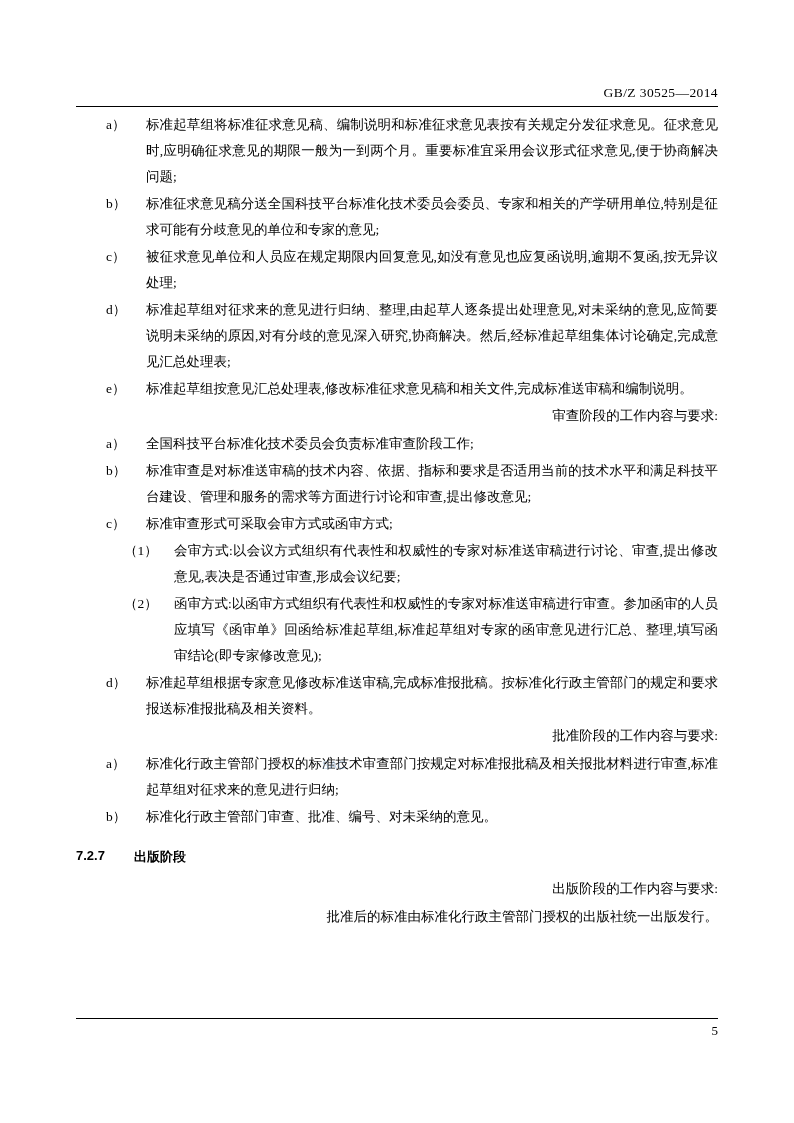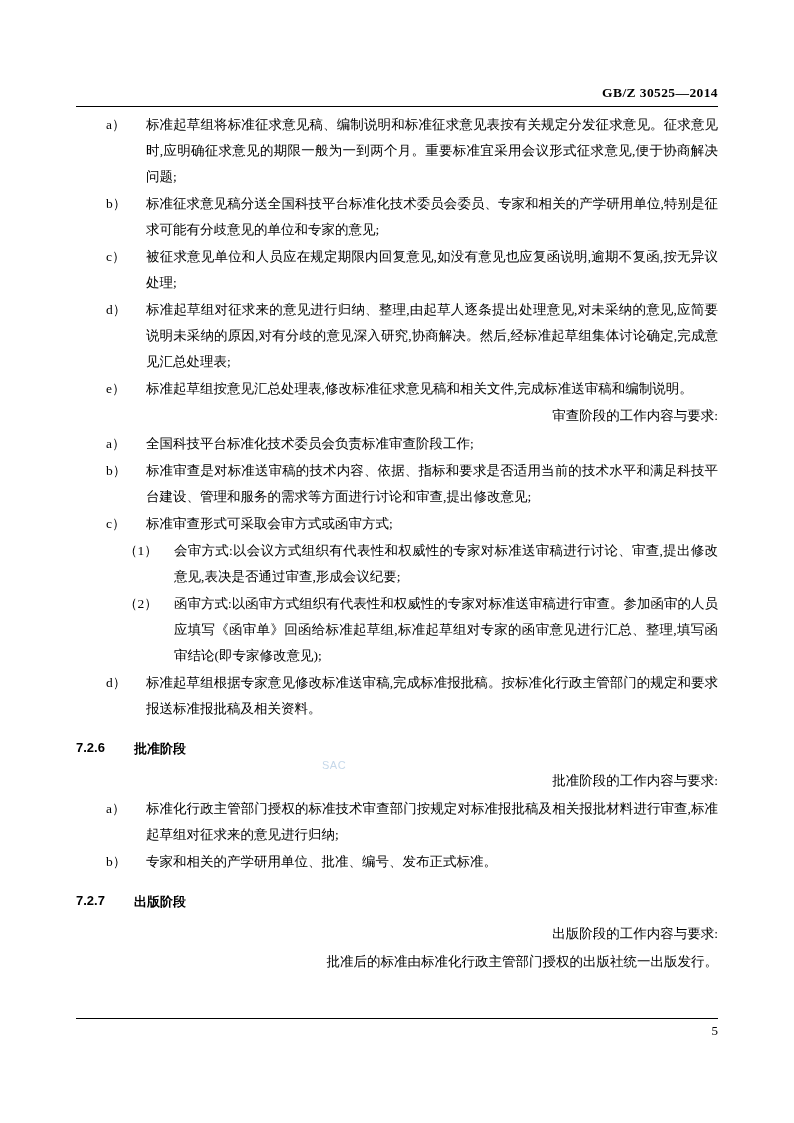--- a/index.html
+++ b/index.html
@@ -22,21 +22,20 @@
     padding: 0;
     overflow: hidden;
   }
   .header {
     position: absolute;
     top: 85px;
     right: 76px;
     font-size: 13.5px;
     letter-spacing: 0.4px;
     font-family: "Liberation Serif", "DejaVu Serif", serif;
-    font-weight: bold;
   }
   .rule-top {
     position: absolute;
     top: 106px;
     left: 76px;
     right: 76px;
     border-bottom: 1px solid #000;
   }
   .content {
     position: absolute;
@@ -186,34 +185,30 @@
       </div>
     </div>
 
     <div class="list">
       <div class="li">
         <div class="marker">d）</div>
         <div class="body">标准起草组根据专家意见修改标准送审稿,完成标准报批稿。按标准化行政主管部门的规定和要求报送标准报批稿及相关资料。</div>
       </div>
     </div>
 
-    <div class="section-head">
-      <span class="num">7.2.6</span>
-      <span>批准阶段</span>
-    </div>
     <div class="para">批准阶段的工作内容与要求:</div>
 
     <div class="list">
       <div class="li">
         <div class="marker">a）</div>
         <div class="body">标准化行政主管部门授权的标准技术审查部门按规定对标准报批稿及相关报批材料进行审查,标准起草组对征求来的意见进行归纳;</div>
       </div>
       <div class="li">
         <div class="marker">b）</div>
-        <div class="body">专家和相关的产学研用单位、批准、编号、发布正式标准。</div>
+        <div class="body">标准化行政主管部门审查、批准、编号、对未采纳的意见。</div>
       </div>
     </div>
 
     <div class="section-head">
       <span class="num">7.2.7</span>
       <span>出版阶段</span>
     </div>
     <div class="para">出版阶段的工作内容与要求:</div>
     <div class="para">批准后的标准由标准化行政主管部门授权的出版社统一出版发行。</div>
 

